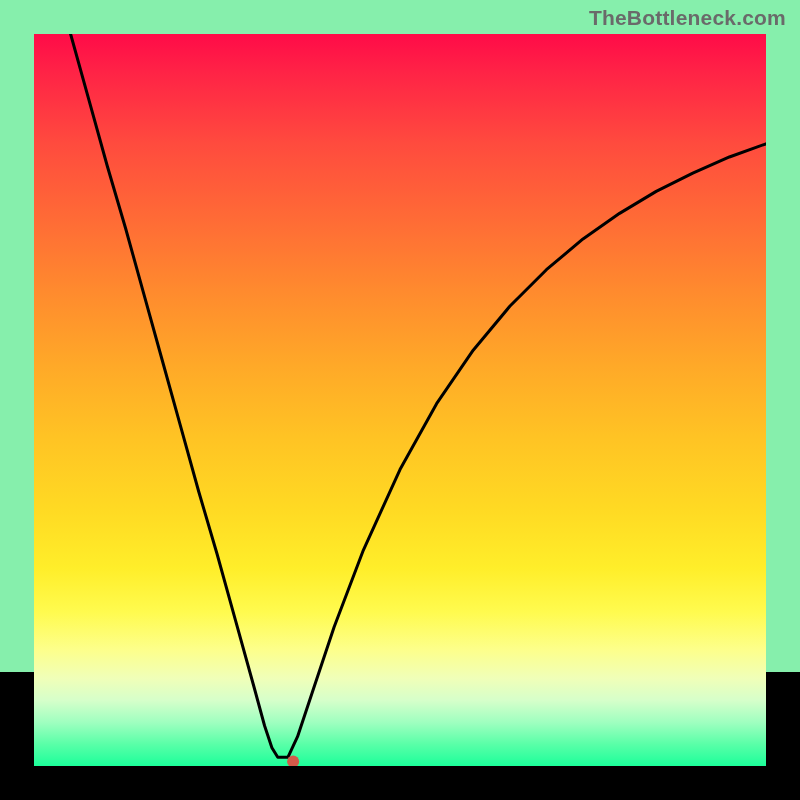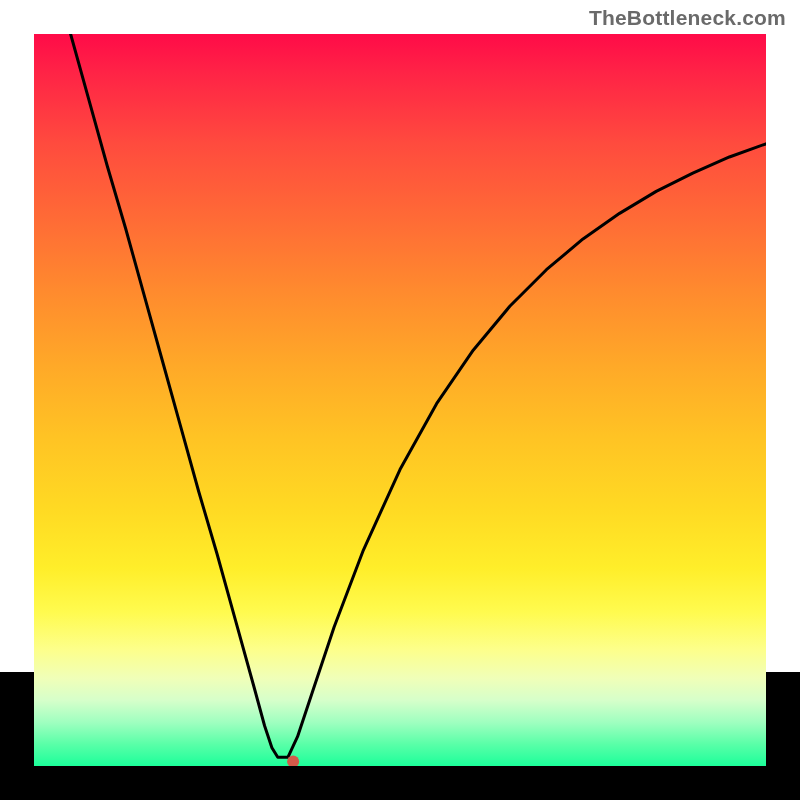--- a/index.html
+++ b/index.html
@@ -1,21 +1,21 @@
 <!DOCTYPE html>
 <html><head>
 <meta charset="utf-8">
 <style>
   * { margin: 0; padding: 0; box-sizing: border-box; }
   html, body { width: 800px; height: 800px; overflow: hidden; background: #000; }
   .chart-container {
     position: relative;
     width: 800px;
     height: 672px;
-    background: #ffffff;
+    background: #86efac;
   }
   .plot-area {
     position: absolute;
     left: 34px;
     top: 34px;
     width: 732px;
     height: 732px;
     background: linear-gradient(to bottom,
       #ff0b48 0%,
       #ff2246 5%,

